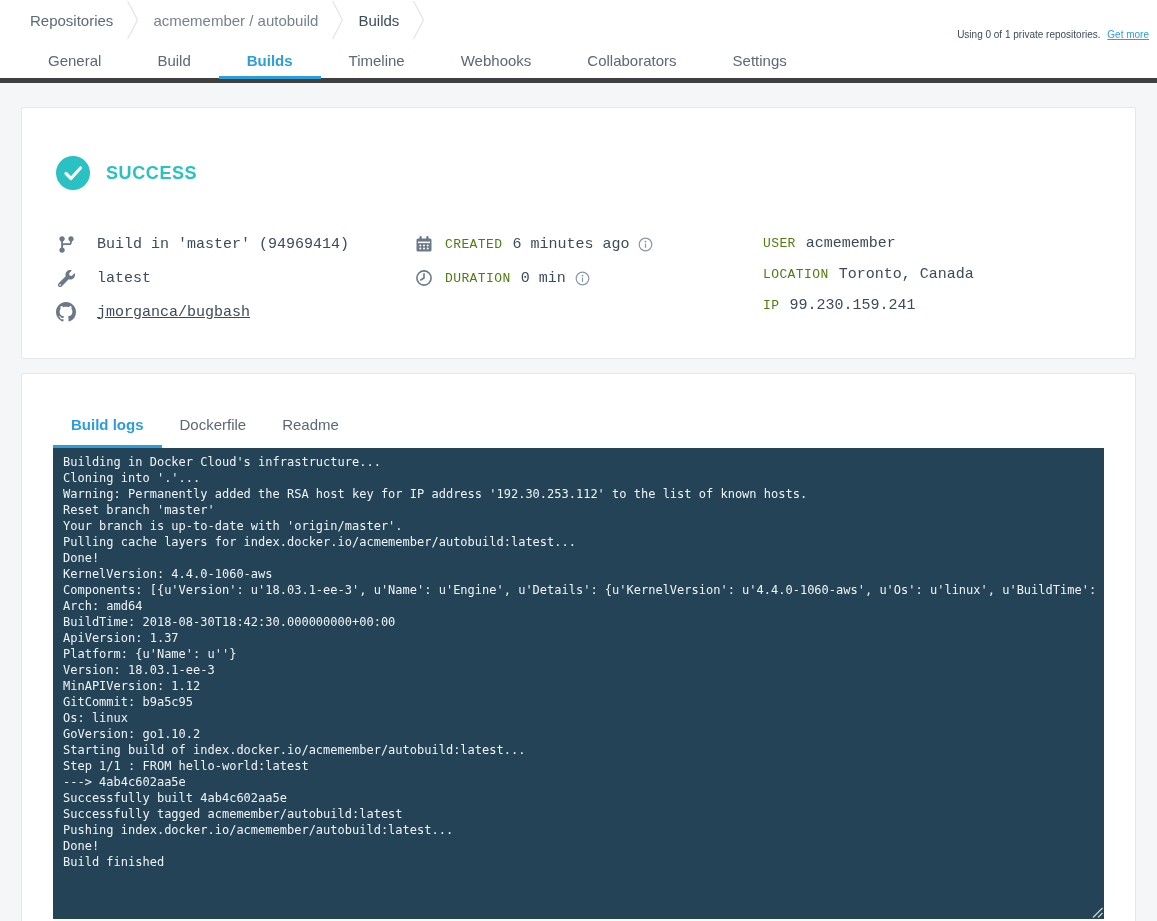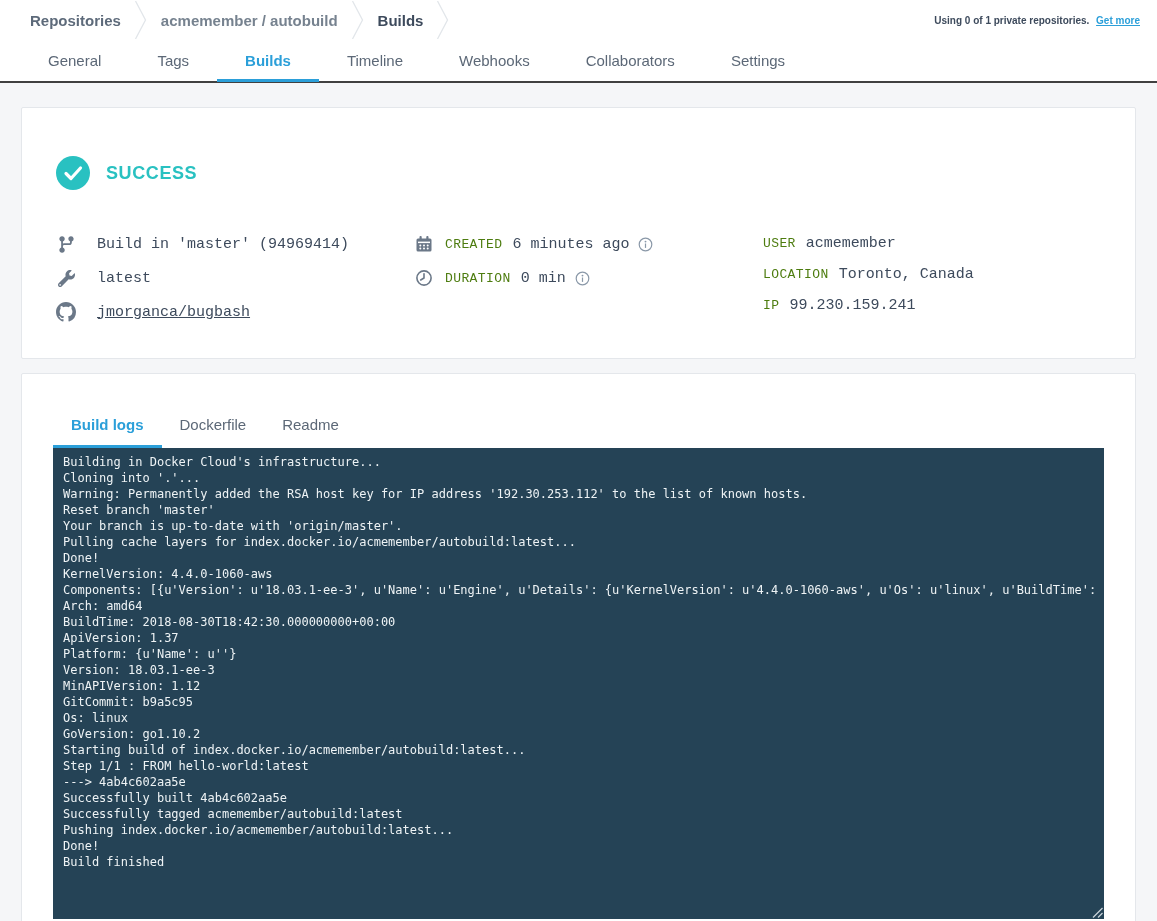--- a/index.html
+++ b/index.html
@@ -3,31 +3,31 @@
 <meta charset="utf-8">
 <style>
   * { margin:0; padding:0; box-sizing:border-box; }
   html,body { width:1157px; }
   body {
     height:921px; background:#f5f6f8;
     font-family:"Liberation Sans", sans-serif;
     color:#3d4a5c; overflow:hidden;
   }
   
-  .topbar { background:#fff; height:40px; display:flex; align-items:center;
-            justify-content:space-between; padding:0 17px 0 30px;font-weight:bold; }
+  .topbar { background:#fff; height:40px; display:flex; align-items:flex-end;
+            justify-content:space-between; padding:0 8px 0 30px; }
   .breadcrumb { display:flex; align-items:center; height:40px; }
   .crumb { font-size:15px; color:#76828f; padding:0 13px; white-space:nowrap; cursor:pointer; }
   .crumb.first { padding-left:0; color:#5d6a7a; }
   .crumb.current { color:#3d4a5c; }
   .crumb-sep { display:block; }
   .quota { font-size:10px; color:#3d4a5c; white-space:nowrap; }
   .quota a { color:#2b9fd9; text-decoration:underline; cursor:pointer; margin-left:4px; }
   
-  .tabbar { background:#fff; border-bottom:2px solid #404040; display:flex;
+  .tabbar { background:#fff; border-bottom:5px solid #404040; display:flex;
             padding-left:20px; height:43px; }
   .tab { padding:0 28px; font-size:15px; color:#5c6877; line-height:42px;
          position:relative; cursor:pointer; white-space:nowrap; }
   .tab.active { color:#2b9fd9; font-weight:bold; }
   .tab.active::after { content:""; position:absolute; left:0; right:0; bottom:-1px;
                        height:3px; background:#2b9fd9; }
   
   .content { padding:24px 21px 0; }
   .card { background:#fff; border:1px solid #e4e7eb; border-radius:2px; }
   .summary-card { padding:48px 34px 22px; margin-bottom:14px; }
@@ -81,21 +81,21 @@
       </svg>
   </nav>
   <div class="quota">
     <span>Using 0 of 1 private repositories.</span>
     <a>Get more</a>
   </div>
 </header>
 
 <nav class="tabbar">
   <div class="tab">General</div>
-  <div class="tab">Tags</div>
+  <div class="tab">Build</div>
   <div class="tab active">Builds</div>
   <div class="tab">Timeline</div>
   <div class="tab">Webhooks</div>
   <div class="tab">Collaborators</div>
   <div class="tab">Settings</div>
 </nav>
 
 <main class="content">
 
   <section class="card summary-card">

